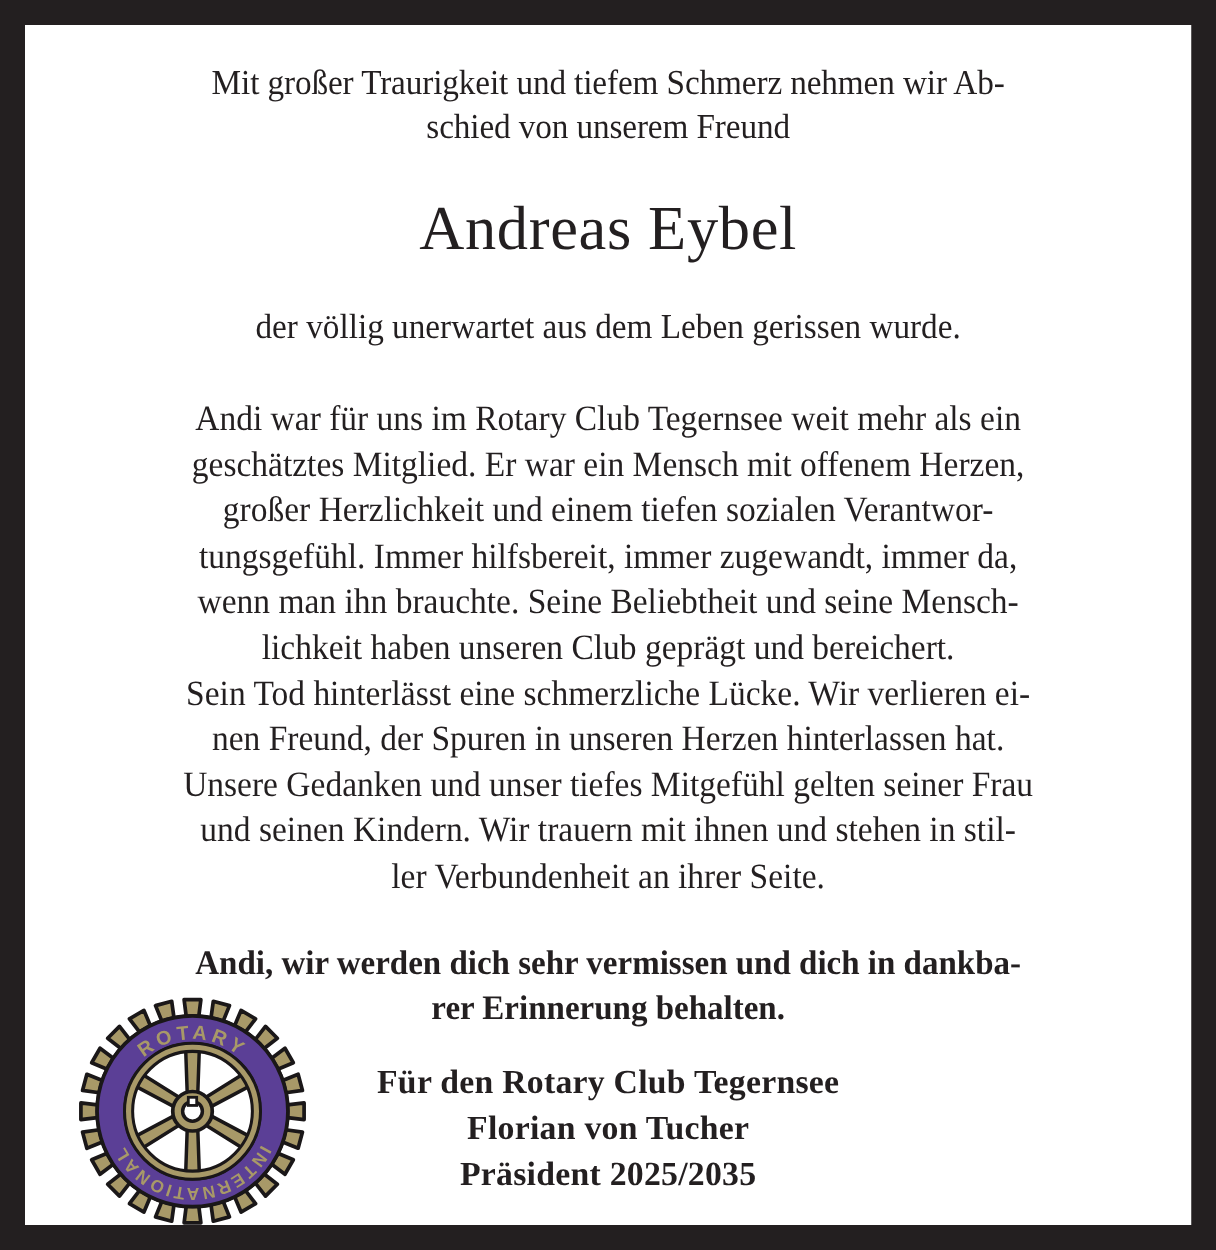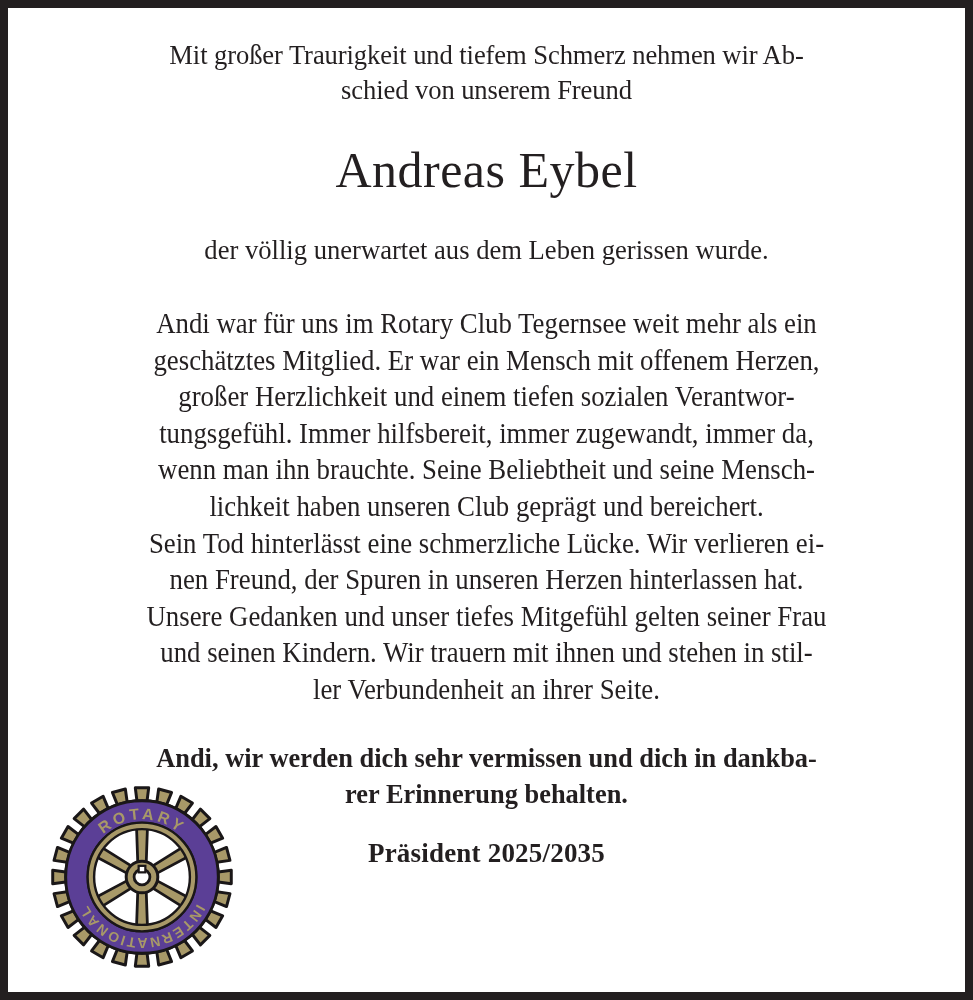--- a/index.html
+++ b/index.html
@@ -10,21 +10,21 @@
   body {
     font-family: "Liberation Serif", "DejaVu Serif", serif;
   }
 
   .notice {
     position: relative;
     width: 973px;
     height: 1000px;
     box-sizing: border-box;
     background: #231f20;
-    padding: 8px;
+    padding: 20px;
     overflow: hidden;
   }
 
   .notice-inner {
     position: relative;
     width: 100%;
     height: 100%;
     background: #ffffff;
     box-sizing: border-box;
     overflow: hidden;
@@ -151,20 +151,22 @@
       </div>
 
       <div class="closing">
         <span class="ln">Andi, wir werden dich sehr vermissen und dich in dankba-</span>
         <span class="ln">rer Erinnerung behalten.</span>
       </div>
 
     </div>
 
     <div class="signature">
+      <span class="ln">Für den Rotary Club Tegernsee</span>
+      <span class="ln">Florian von Tucher</span>
       <span class="ln">Präsident 2025/2035</span>
     </div>
 
     <div class="logo">
       <svg viewBox="0 0 200 200" xmlns="http://www.w3.org/2000/svg">
         <defs>
           <path id="arcTop" d="M 100,100 m -62,0 a 62,62 0 0 1 124,0" fill="none"></path>
           <path id="arcBottom" d="M 100,100 m 66,0 a 66,66 0 0 1 -132,0" fill="none"></path>
           <g id="gearTeeth">
 

